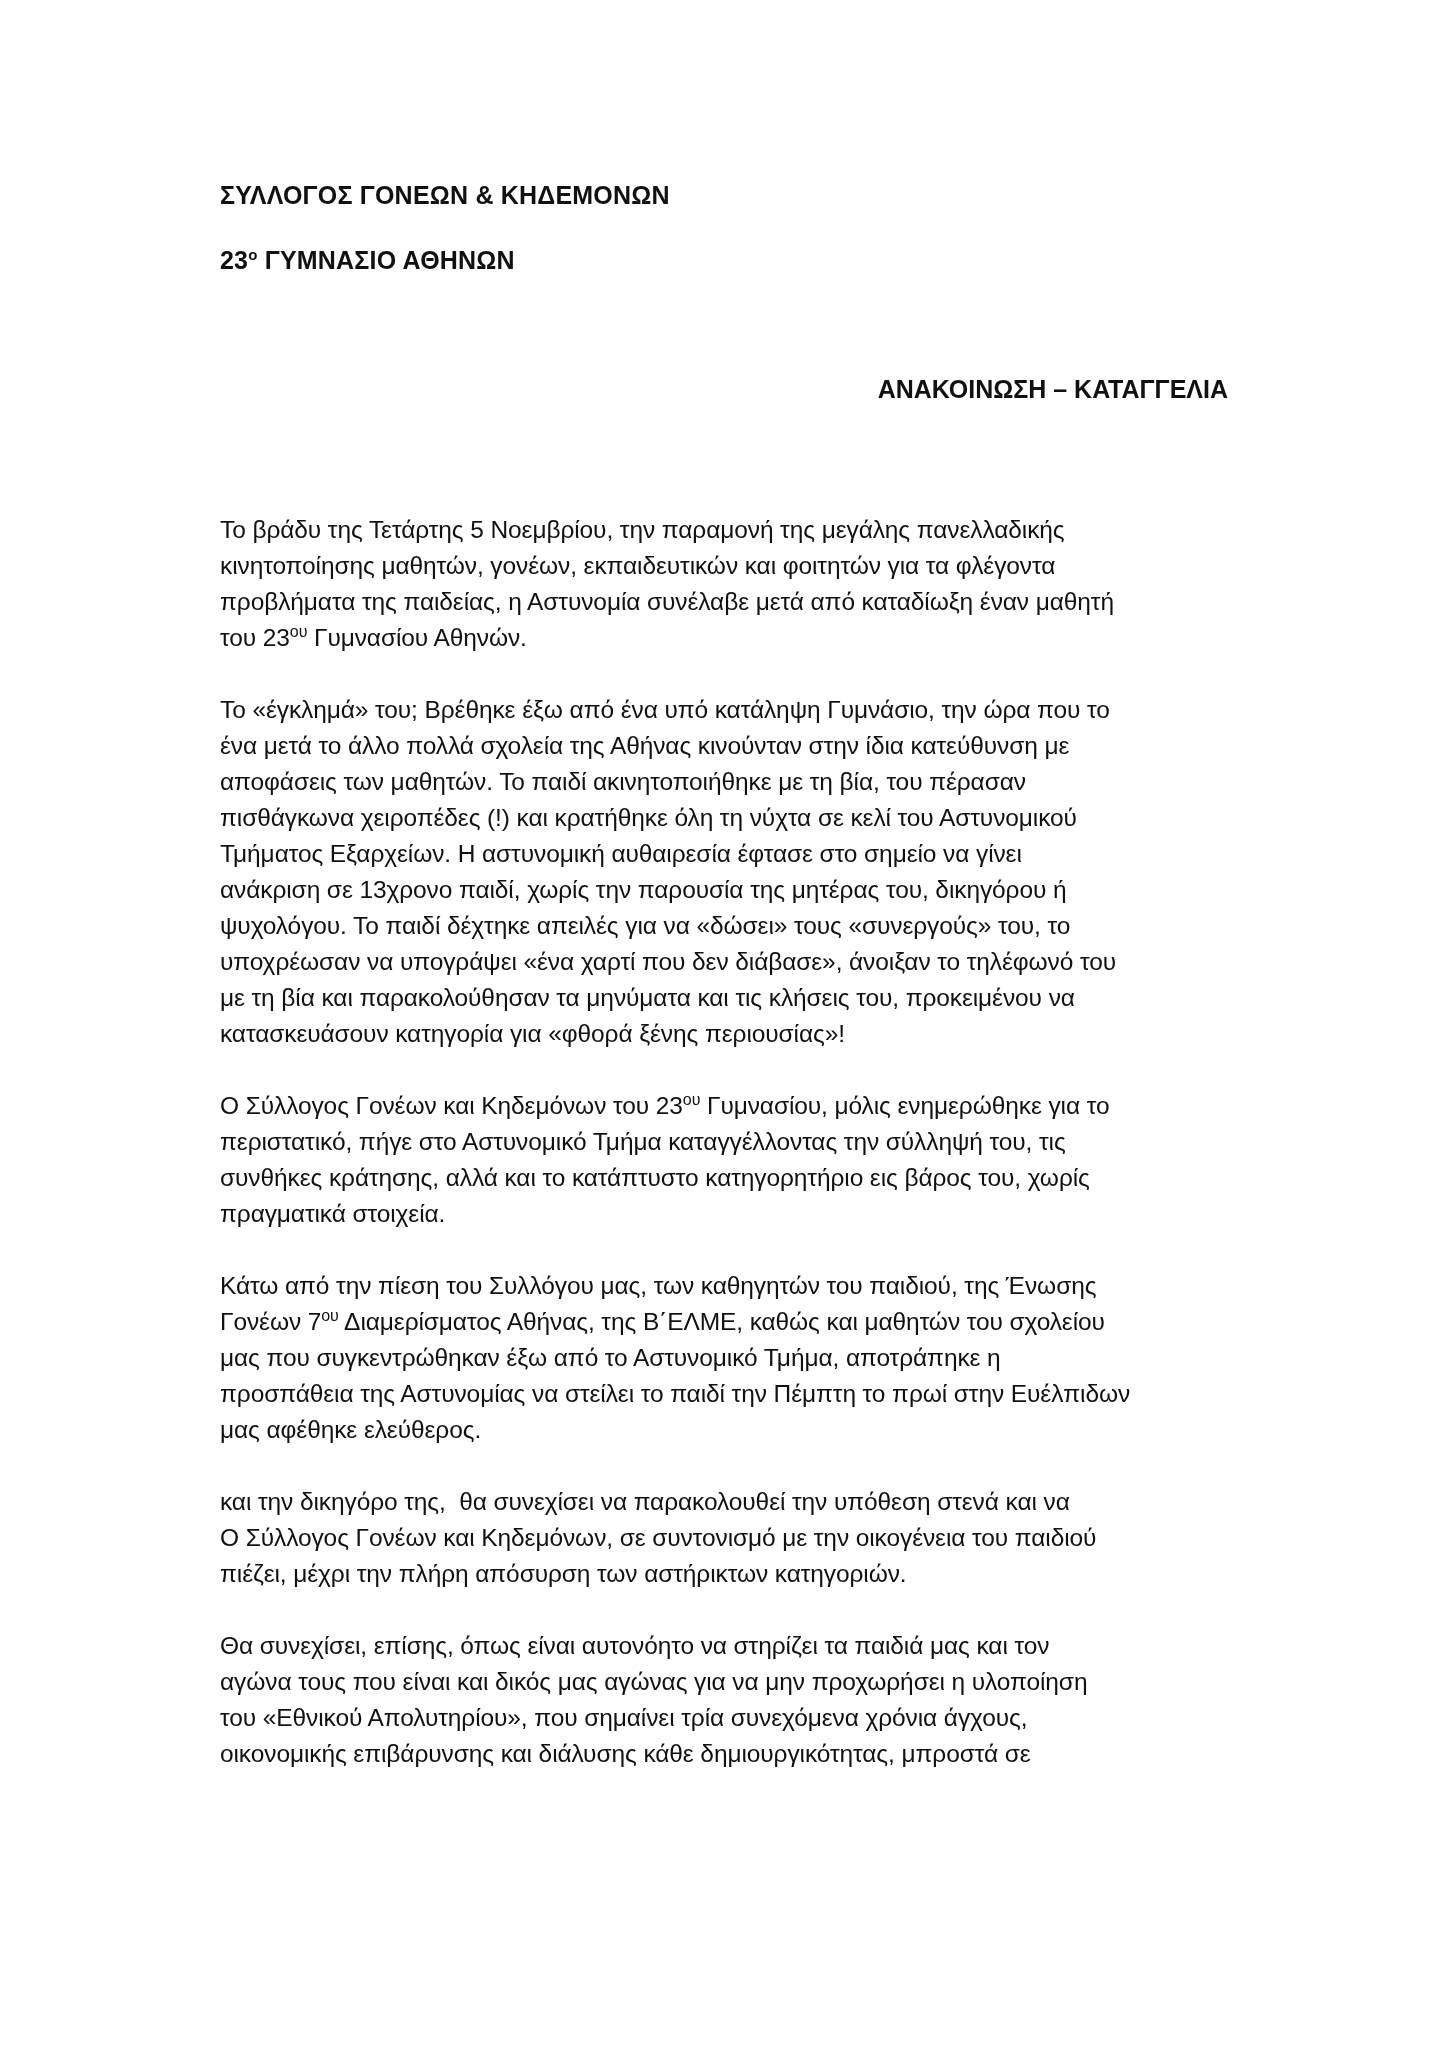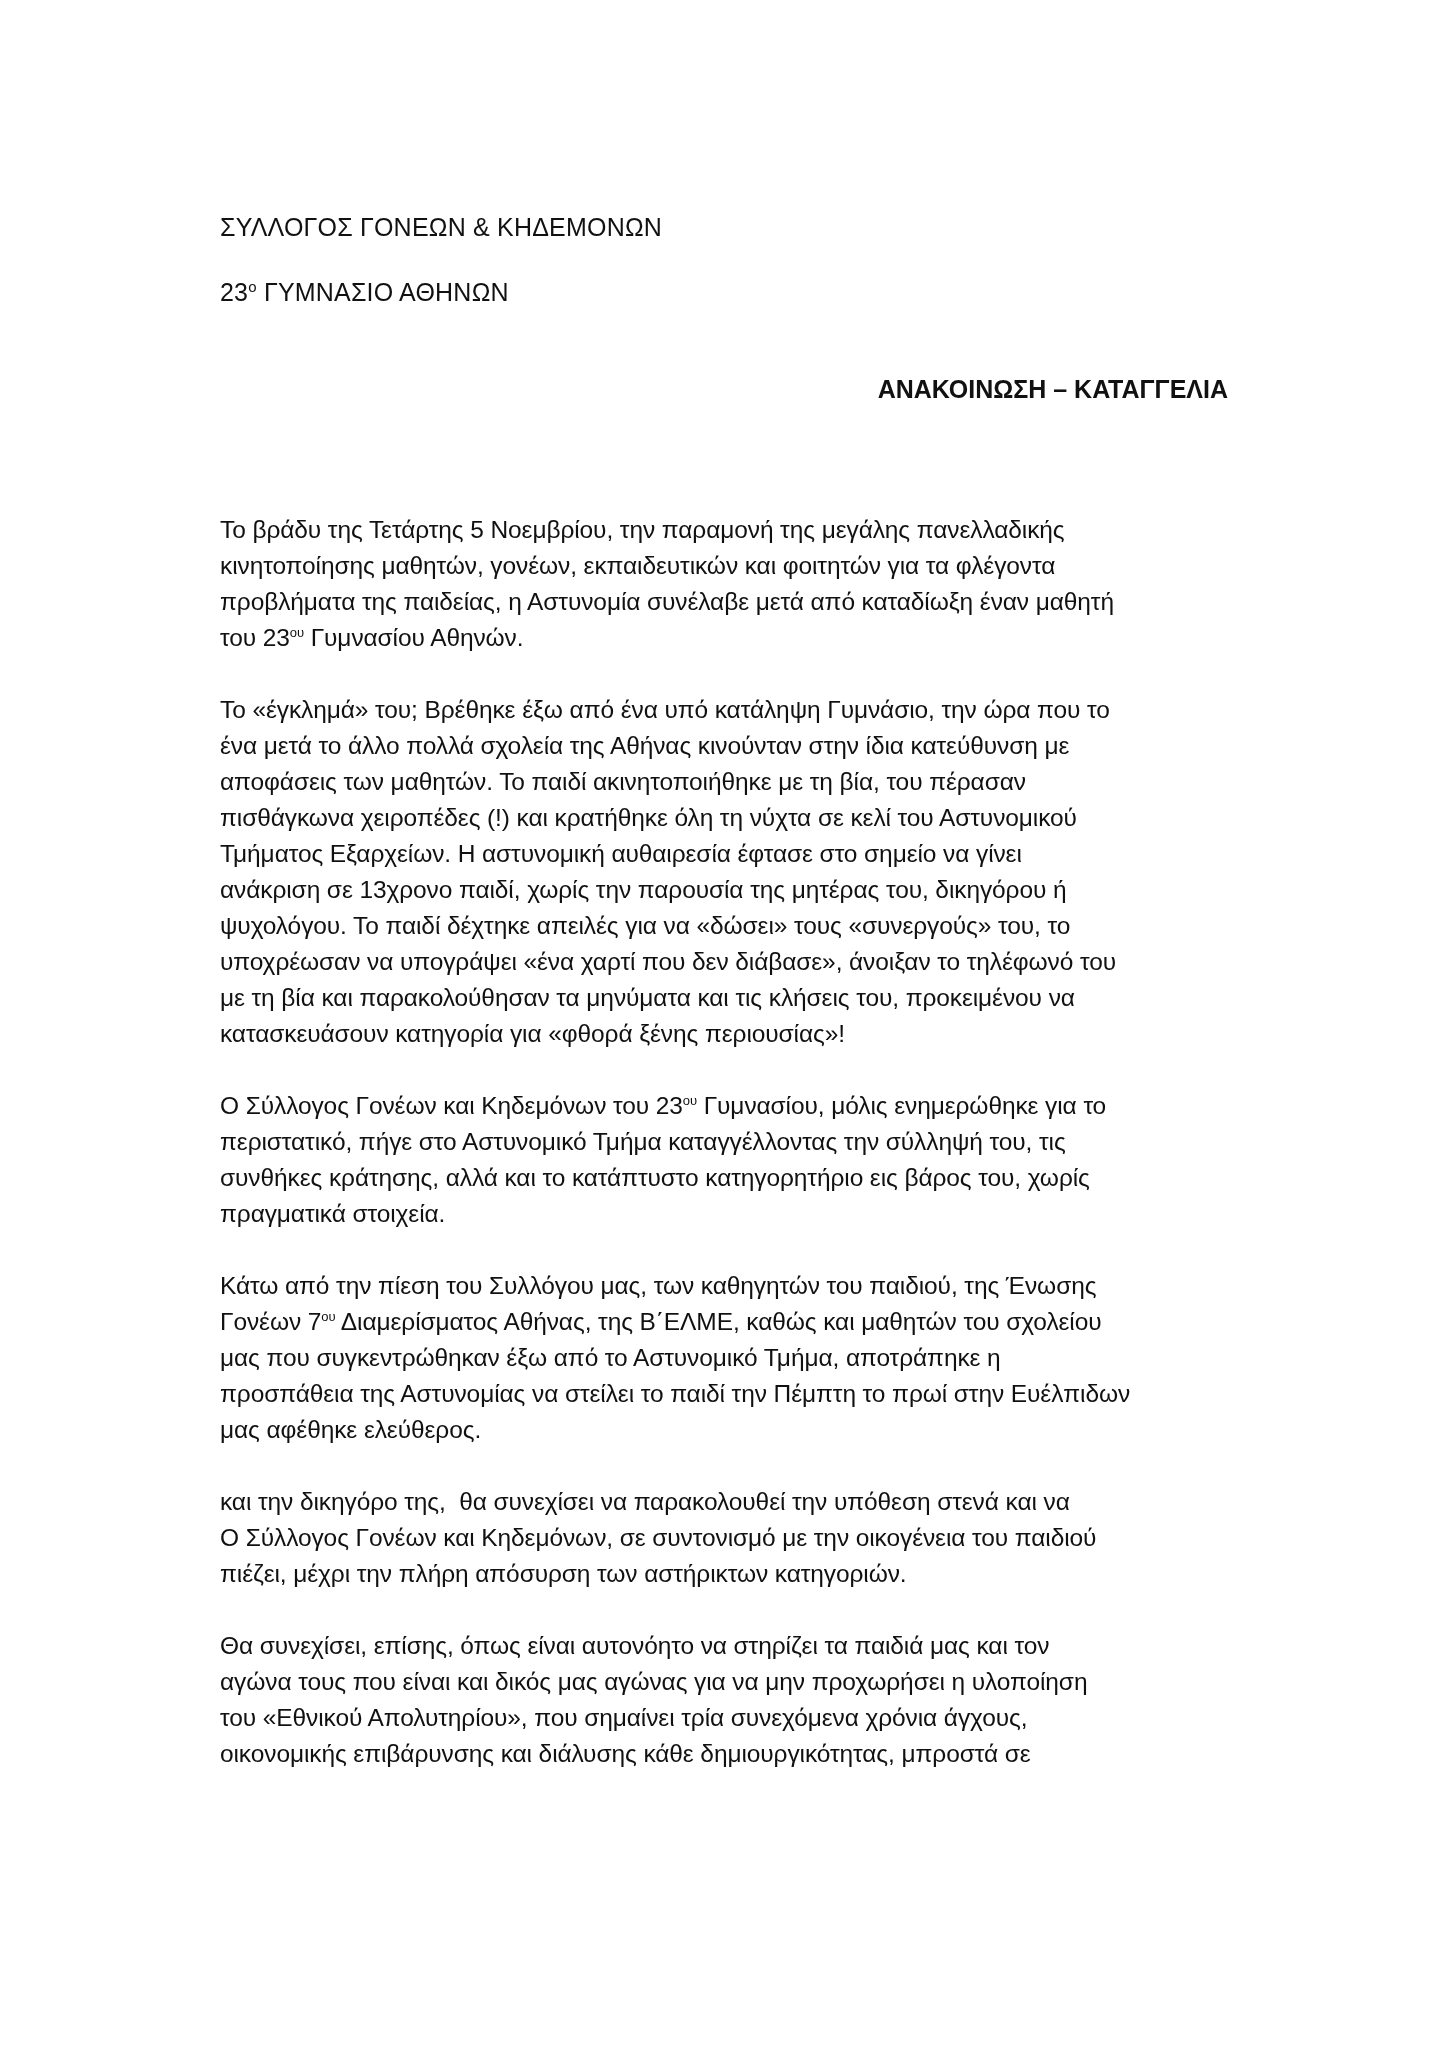--- a/index.html
+++ b/index.html
@@ -4,40 +4,39 @@
 <style>
   html, body { margin: 0; padding: 0; background: #ffffff; }
   body { width: 1448px; height: 2048px; position: relative; overflow: hidden; }
   .page {
     position: absolute; left: 0; top: 0; width: 1448px; height: 2048px;
     background: #ffffff; color: #111111;
     font-family: "Liberation Sans", "DejaVu Sans", sans-serif;
   }
   .org-line {
     position: absolute; left: 220px;
-    font-weight: normal; font-size: 25px; letter-spacing: 0.2px;
+    font-weight: bold; font-size: 25px; letter-spacing: 0.2px;
     white-space: nowrap;
-    margin-top: 32px;
   }
   .org-line sup { font-size: 15px; vertical-align: 9px; }
   .title {
     position: absolute; left: 0; width: 1448px; text-align: right;
     font-weight: bold; font-size: 25px; white-space: nowrap;
   }
   .title-1 { left: 228px; width: 1000px; }
   .title-2 { left: 228px; width: 1000px; }
   .body {
     position: absolute; left: 220px; width: 1030px;
   }
   .para {
     font-size: 24.5px; line-height: 36px; margin: 0 0 36px 0;
     letter-spacing: -0.1px;
   }
   .line { display: block; white-space: nowrap; }
-  .line sup { font-size: 13px; vertical-align: 9px; line-height: 0; }
+  .line sup { font-size: 16px; vertical-align: 9px; line-height: 0; }
 </style>
 </head>
 <body>
 
 <div class="page">
 
   <div class="org-line" style="top:181px;">ΣΥΛΛΟΓΟΣ ΓΟΝΕΩΝ &amp; ΚΗΔΕΜΟΝΩΝ</div>
   <div class="org-line" style="top:246px;"><span>23</span><sup>ο</sup><span> ΓΥΜΝΑΣΙΟ ΑΘΗΝΩΝ</span></div>
 
   <div class="title title-1" style="top:375px;">ΑΝΑΚΟΙΝΩΣΗ – ΚΑΤΑΓΓΕΛΙΑ</div>

